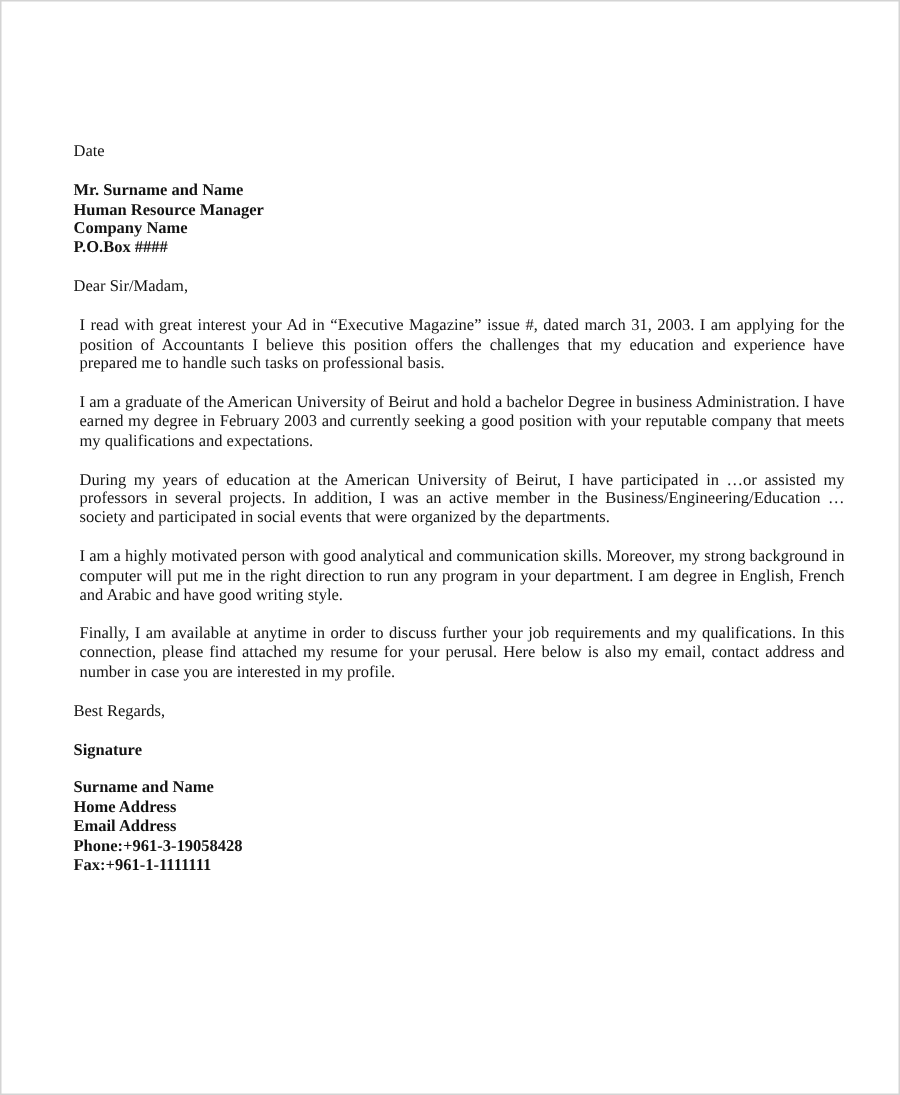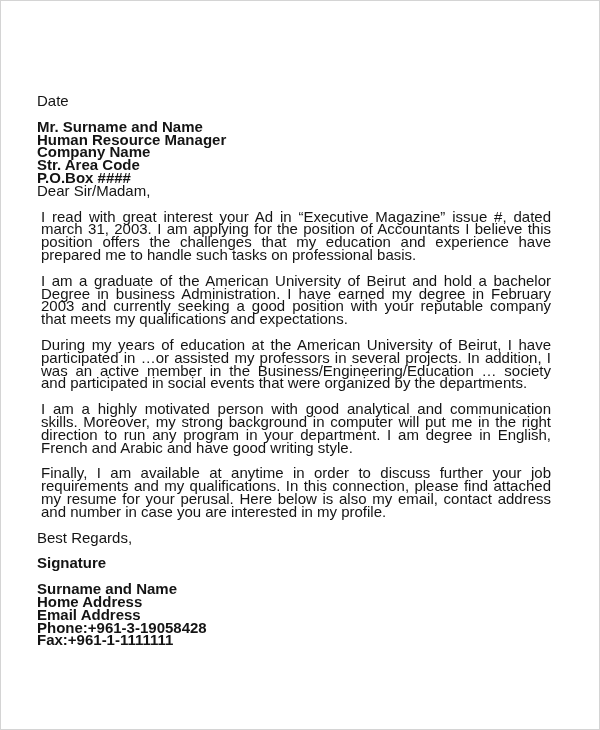--- a/index.html
+++ b/index.html
@@ -17,53 +17,52 @@
       position: absolute;
       left: 0;
       top: 0;
       width: 598px;
       height: 728px;
       border: 1px solid #d4d4d4;
       background: #ffffff;
     }
     .content {
       position: absolute;
-      left: 36px;
+      left: 48px;
       top: 94px;
       width: 518px;
-      font-family: Liberation Sans, sans-serif;
-      font-size: 15px;
+      font-family: Liberation Serif, serif;
+      font-size: 11px;
       line-height: 12.8px;
       color: #141414;
     }
     .line { display: block; white-space: nowrap; }
     .bold { font-weight: bold; }
     .block { margin: 0; }
     .para {
       margin: 4px;
       text-align: justify;
       text-align-last: left;
     }
     .sp-date { margin-bottom: 13px; }
-    .sp-recipient { }
+    .sp-recipient { margin-bottom: 13px; }
     .sp-para { margin-bottom: 13px; }
   </style>
 </head>
 <body>
 
 <div class="page">
   <div class="content">
 
     <div class="line sp-date">Date</div>
 
     <div class="block bold sp-recipient">
       <span class="line">Mr. Surname and Name</span>
       <span class="line">Human Resource Manager</span>
       <span class="line">Company Name</span>
-      <span class="line">Str. Area Code</span>
       <span class="line">P.O.Box ####</span>
     </div>
 
     <div class="line sp-para">Dear Sir/Madam,</div>
 
     <p class="para sp-para">I read with great interest your Ad in “Executive Magazine” issue #, dated march 31, 2003. I am applying for the position of Accountants I believe this position offers the challenges that my education and experience have prepared me to handle such tasks on professional basis.</p>
     <p class="para sp-para">I am a graduate of the American University of Beirut and hold a bachelor Degree in business Administration. I have earned my degree in February 2003 and currently seeking a good position with your reputable company that meets my qualifications and expectations.</p>
     <p class="para sp-para">During my years of education at the American University of Beirut, I have participated in …or assisted my professors in several projects. In addition, I was an active member in the Business/Engineering/Education … society and participated in social events that were organized by the departments.</p>
     <p class="para sp-para">I am a highly motivated person with good analytical and communication skills. Moreover, my strong background in computer will put me in the right direction to run any program in your department. I am degree in English, French and Arabic and have good writing style.</p>
     <p class="para sp-para">Finally, I am available at anytime in order to discuss further your job requirements and my qualifications. In this connection, please find attached my resume for your perusal. Here below is also my email, contact address and number in case you are interested in my profile.</p>

